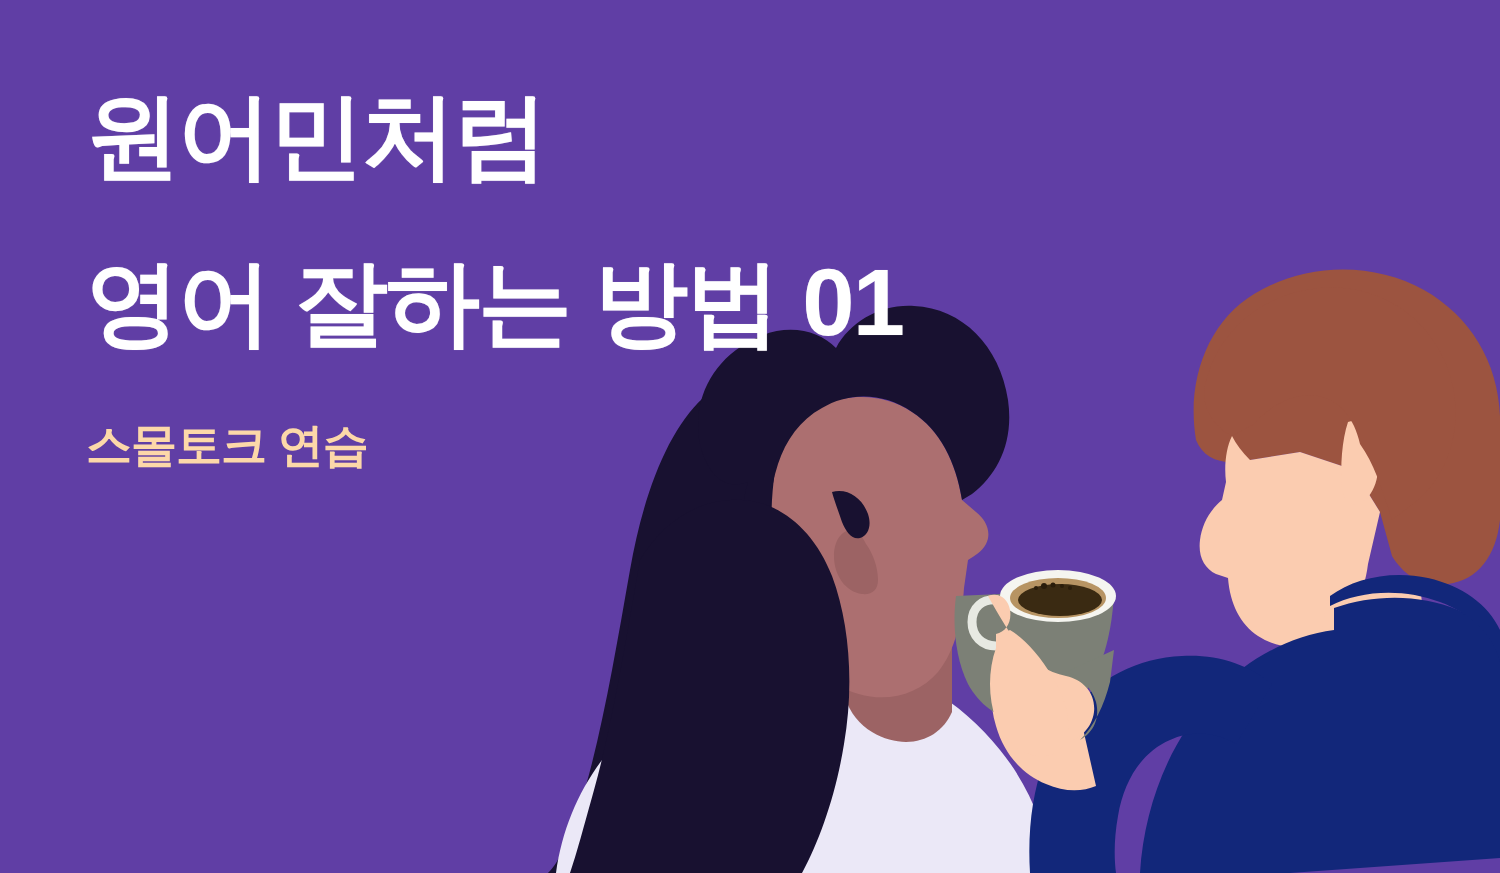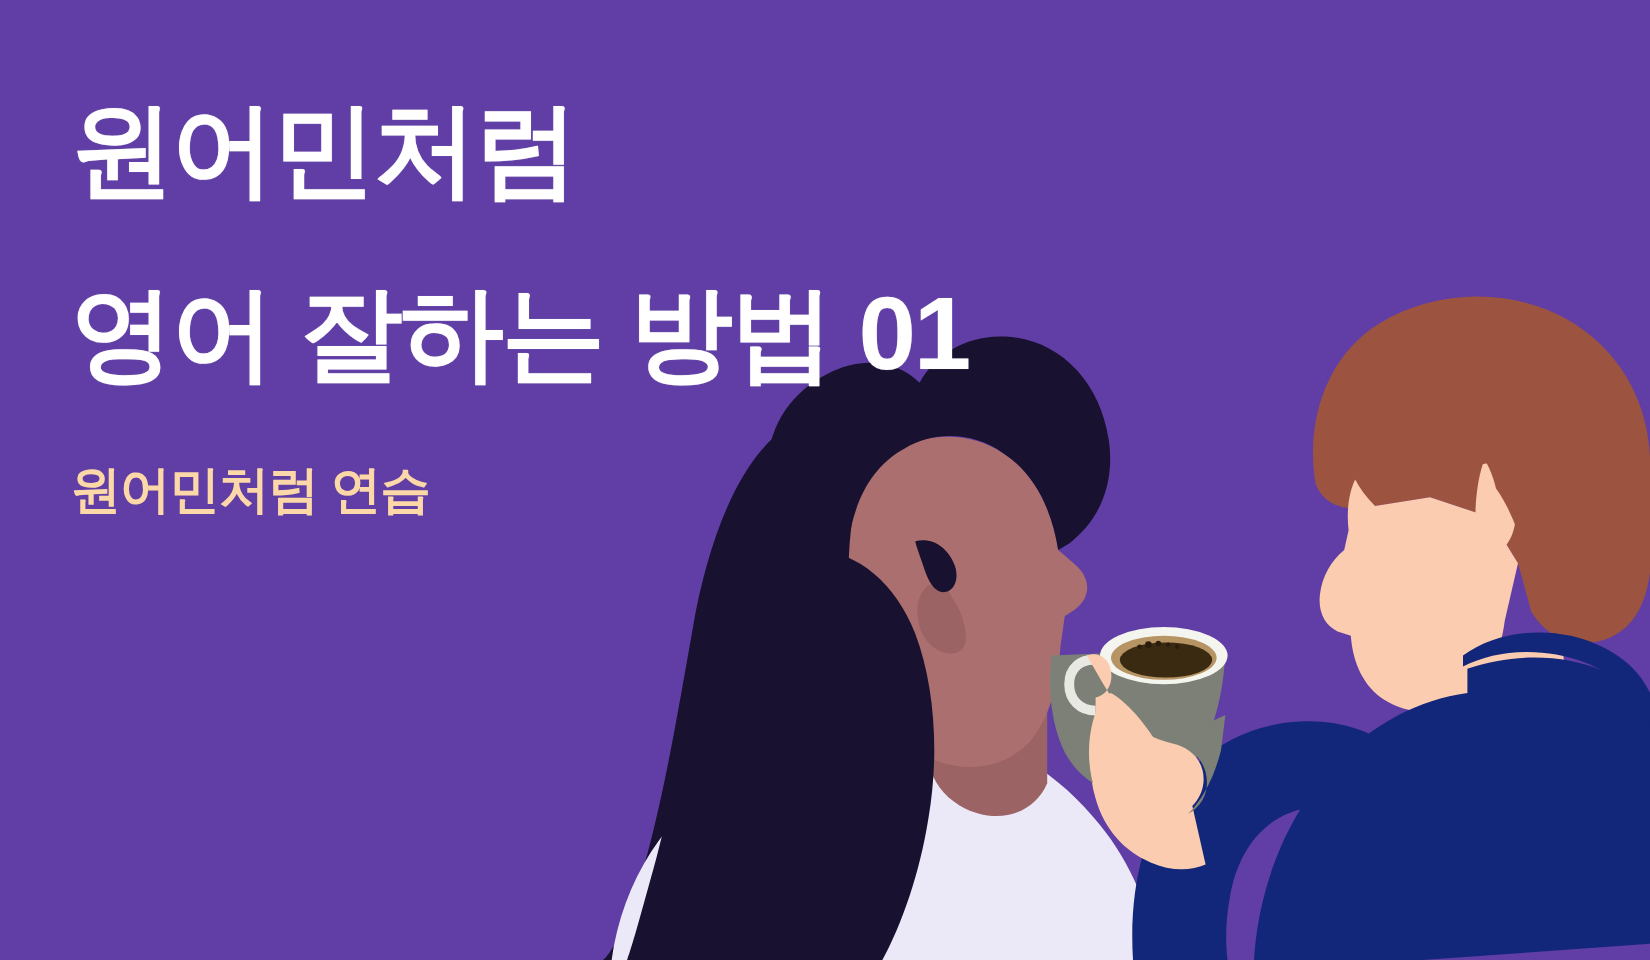--- a/index.html
+++ b/index.html
@@ -12,21 +12,21 @@
     position: relative;
     width: 1500px;
     height: 873px;
     overflow: hidden;
     background: #603EA5;
     font-family: "Liberation Sans", "DejaVu Sans", sans-serif;
   }
   
   #text-block {
     position: absolute;
-    left: 64px;
+    left: 86px;
     top: 80px;
     z-index: 40;
     width: 900px;
   }
   .title-line {
     color: #FFFFFF;
     font-weight: bold;
     font-size: 94px;
     line-height: 112px;
     letter-spacing: -2px;
@@ -296,16 +296,16 @@
                    L 1114 650 Z"></path>
         </g>
 
       </g>
     </svg>
   </div>
 
   <div id="text-block">
     <h1 class="title-line l1" style="color: rgb(255, 255, 255);">원어민처럼</h1>
     <h1 class="title-line l2" style="color: rgb(255, 255, 255);">영어 잘하는 방법 01</h1>
-    <p id="subtitle" style="color: rgb(252, 216, 169);">원어민처럼 연습</p>
+    <p id="subtitle" style="color: rgb(252, 216, 169);">스몰토크 연습</p>
   </div>
 
 </div>
 
 </body></html>

